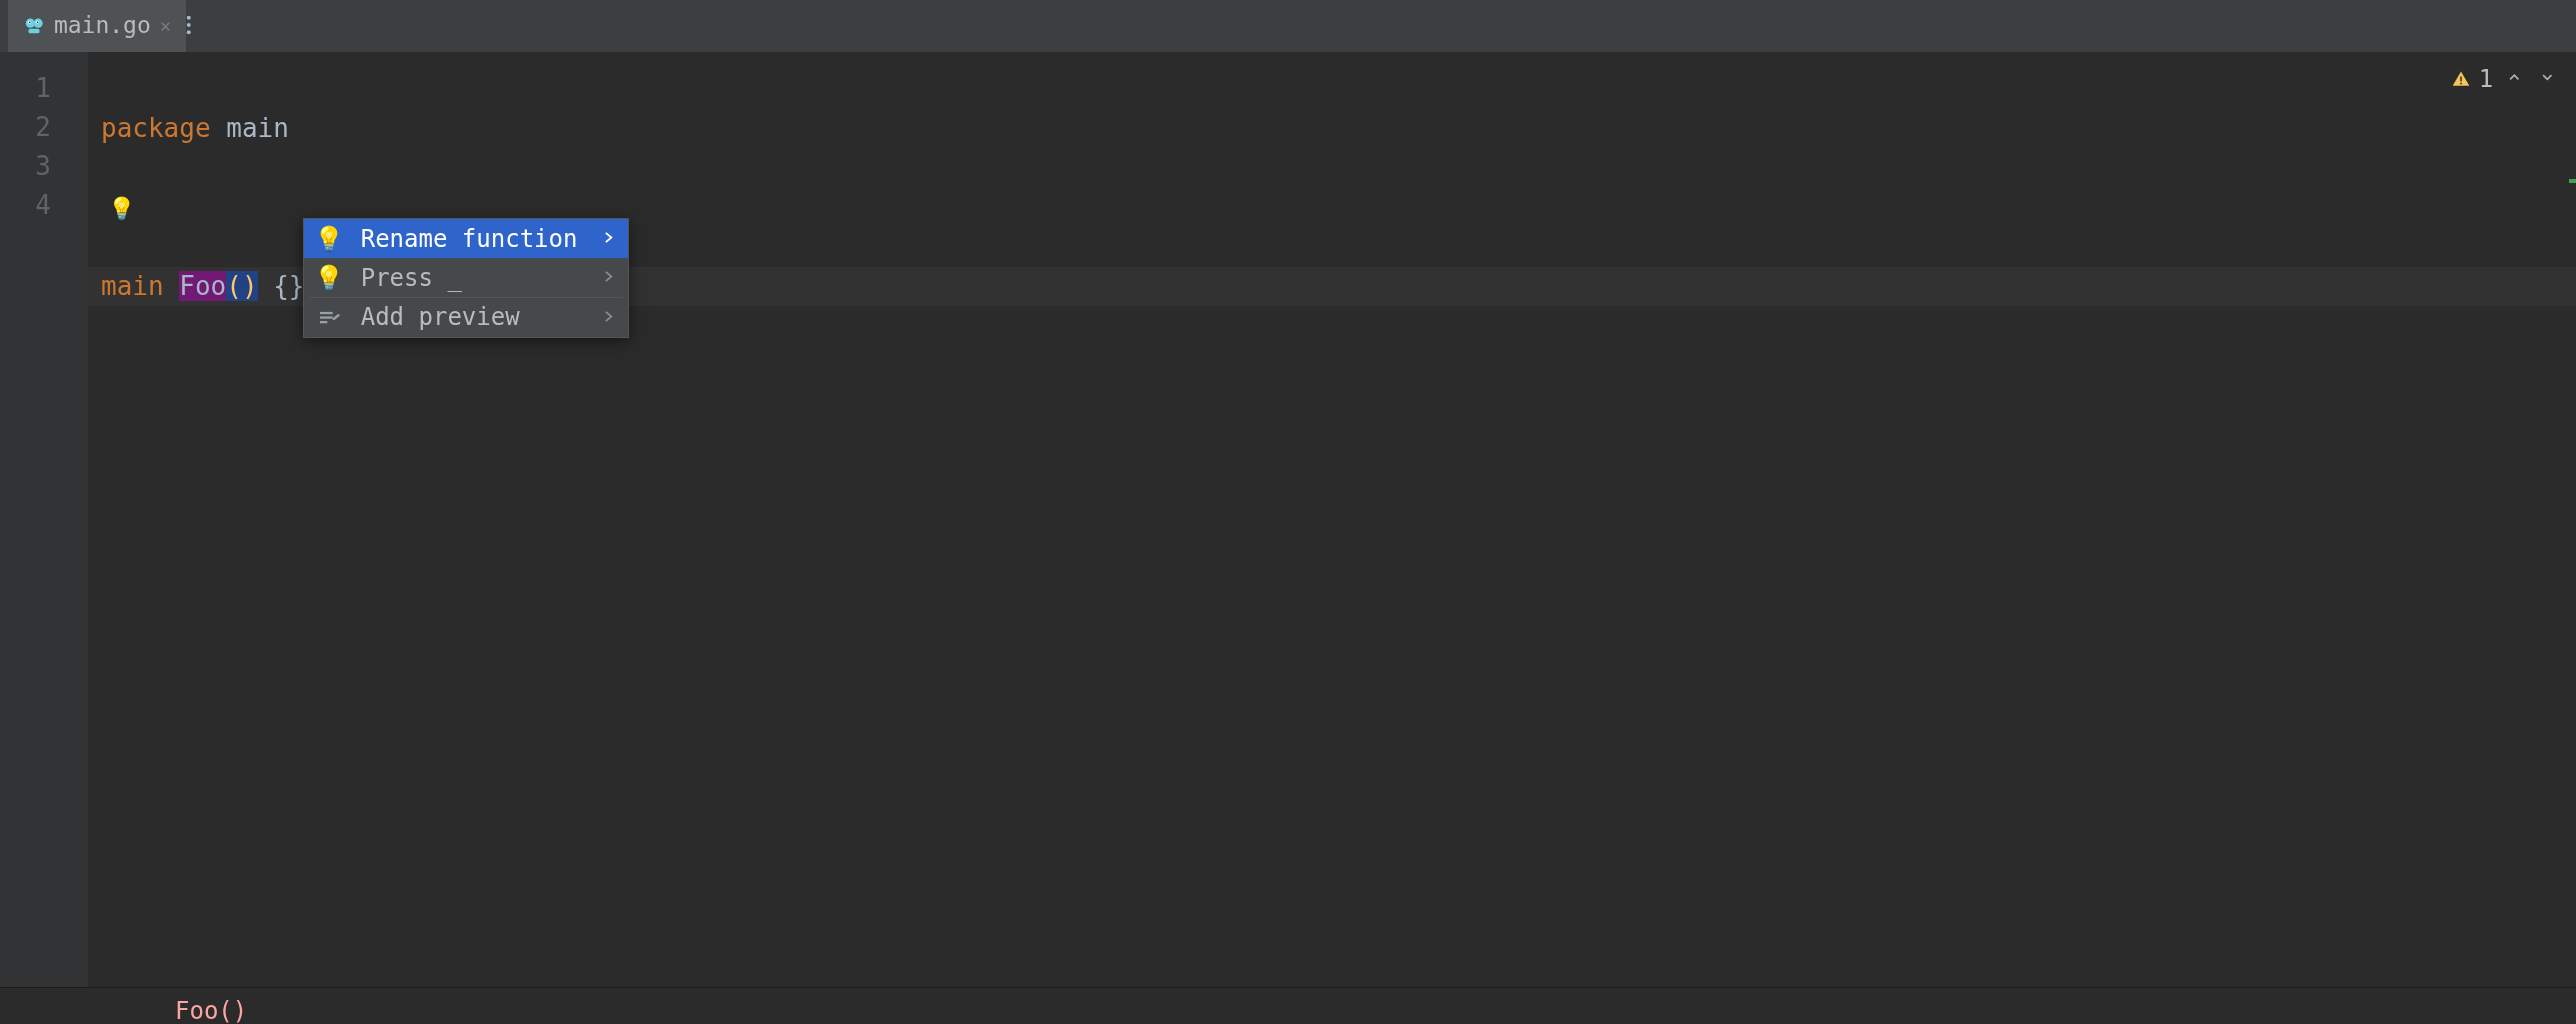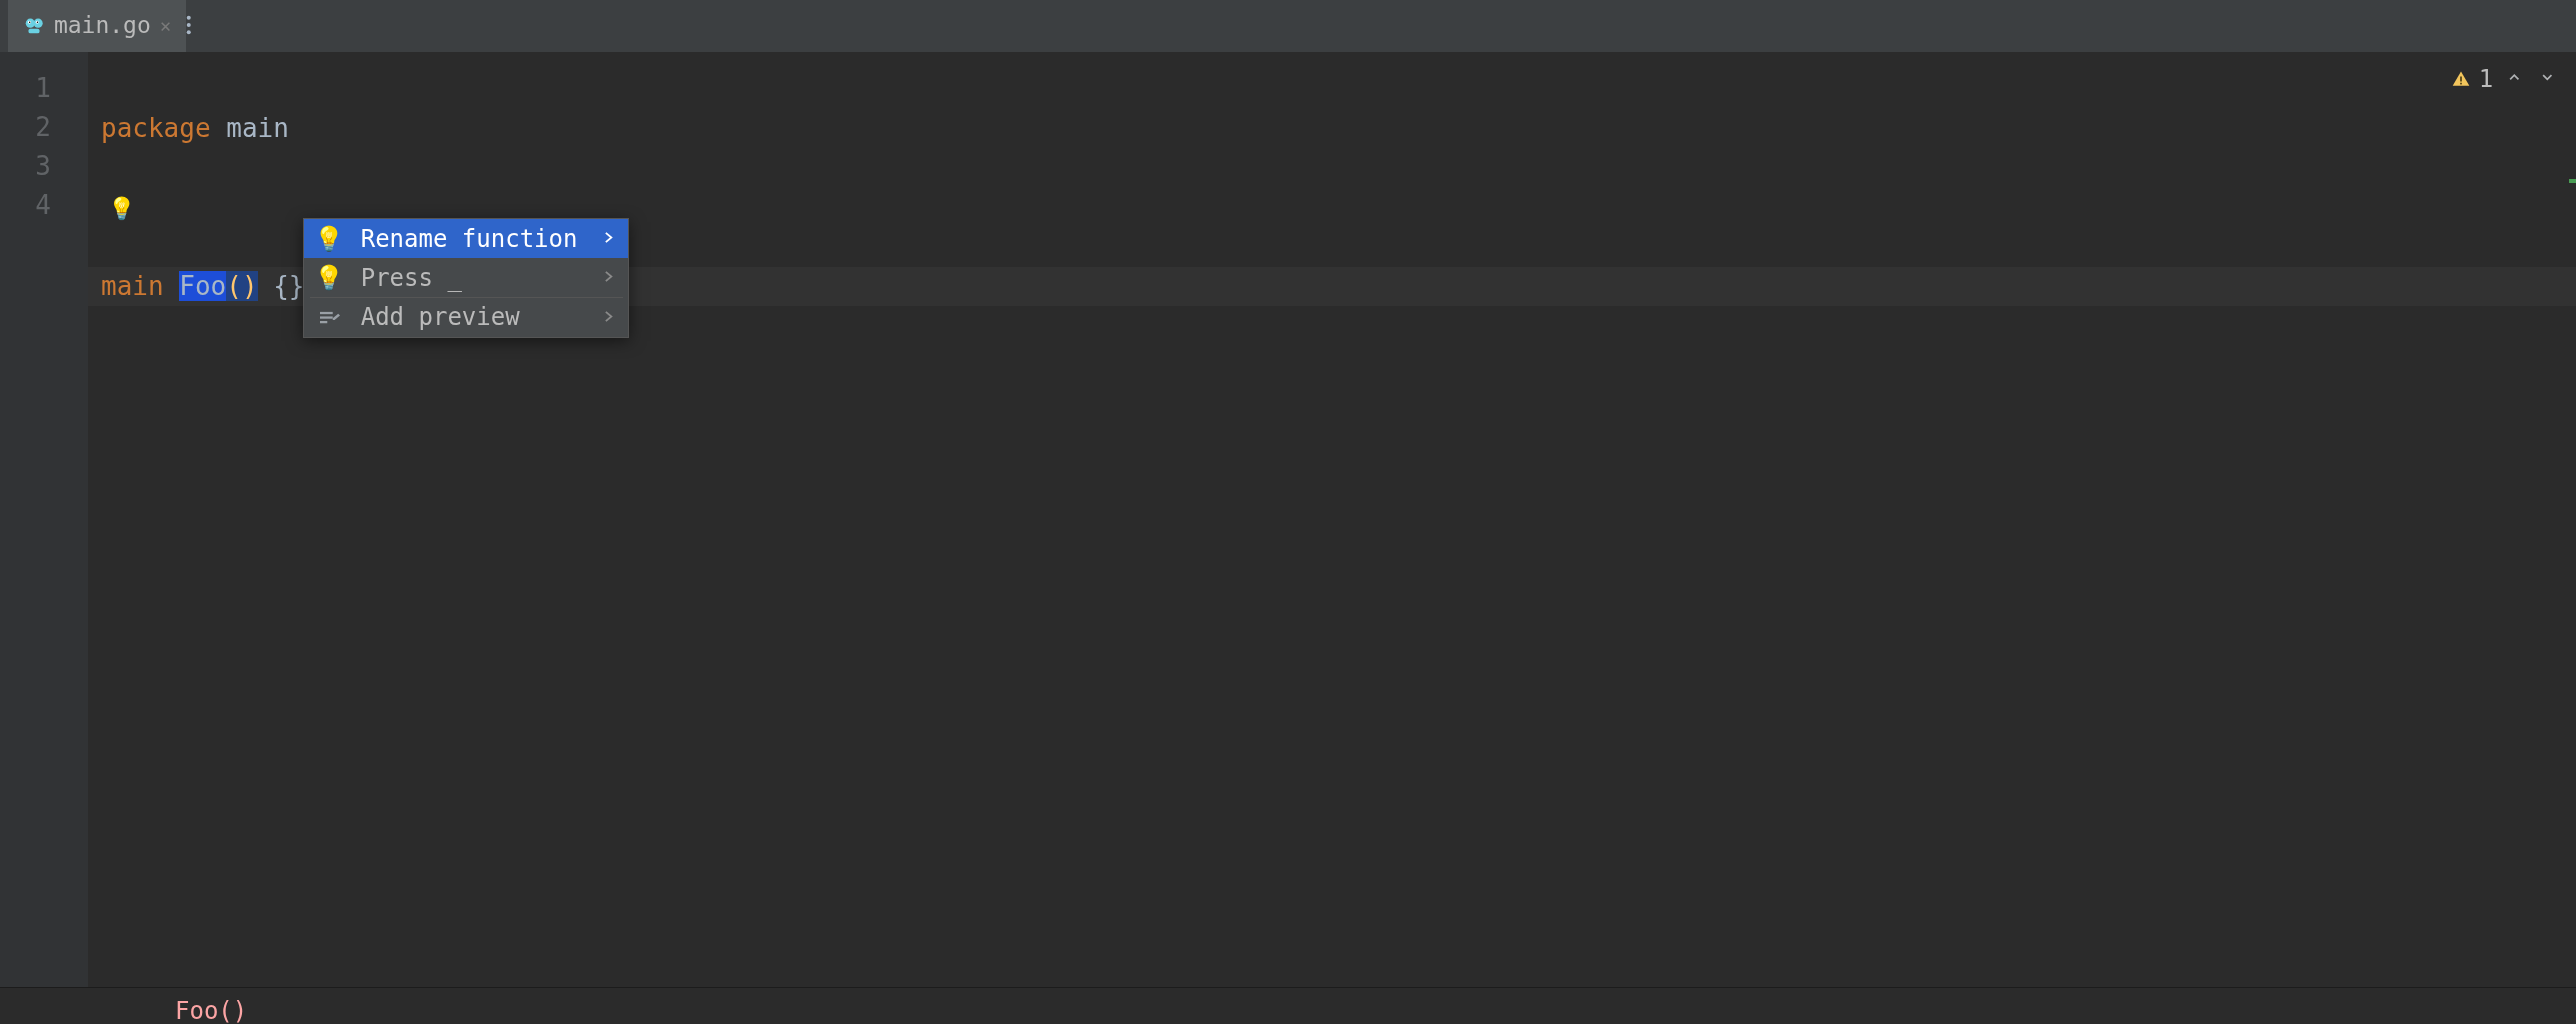--- a/index.html
+++ b/index.html
@@ -84,21 +84,21 @@
       padding-left: 13px;
       margin-top: 40px;
     }
     .code-line.current {
       background: #323232;
     }
     .kw { color: #cc7832; }
     .id { color: #a9b7c6; }
     .braces { color: #a9b7c6; }
     .func-name-hl {
-      background: #1d4ed8;
+      background: #701a75;
       color: #a9b7c6;
     }
     .parens-hl {
       background: #214283;
       color: #ffc66d;
     }
     .inspection-area {
       position: absolute;
       top: 13px;
       right: 16.6px;

